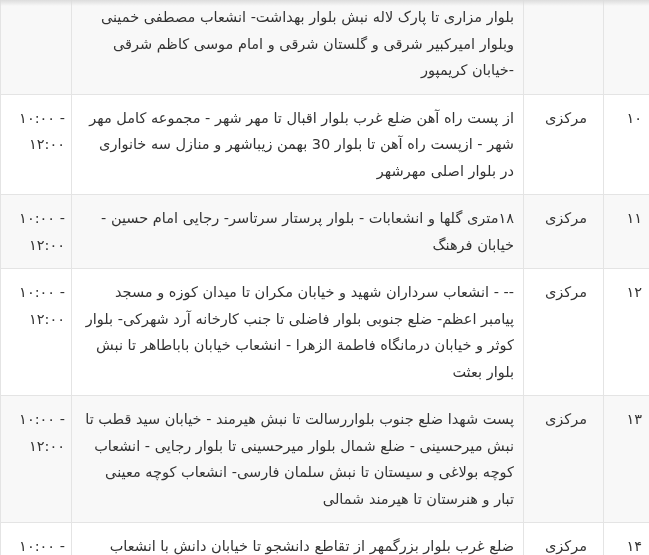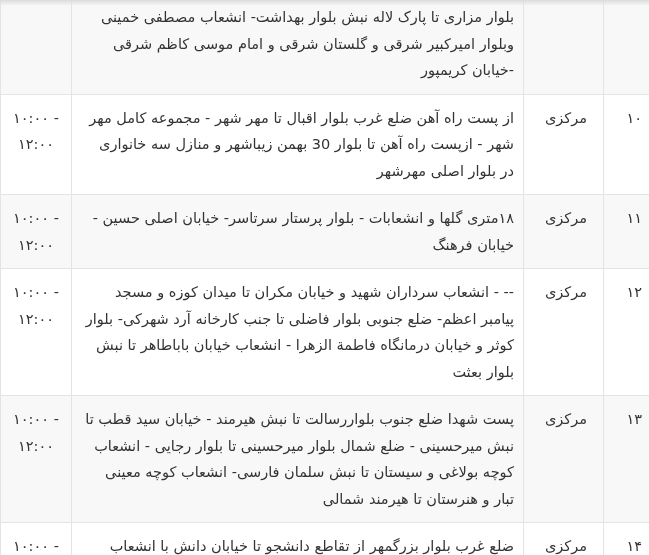--- a/index.html
+++ b/index.html
@@ -23,21 +23,21 @@
   td {
     border: 1px solid #e4e4e4; vertical-align: top;
     font-size: 14.5px; line-height: 26.5px;
     padding: 10px 9px 10px 9px;
   }
   tr.odd td { background: #f8f8f8; }
   tr.even td { background: #ffffff; }
   td.c-num { width: 29px; padding-right: 14px; }
   td.c-region { width: 54px; padding-right: 16px; }
   td.c-addr { width: 432px; padding-right: 9px; padding-left: 10px; }
-  td.c-time { width: 58px; text-align: center; direction: ltr; padding-left: 6px; padding-right: 6px; }
+  td.c-time { width: 58px; text-align: right; direction: ltr; padding-left: 6px; padding-right: 6px; }
   .time-line { display: block; white-space: nowrap; }
 </style>
 </head>
 <body>
 
 <div class="top-shade"></div>
 
 <div class="table-wrap">
   <table>
     <tbody>
@@ -55,21 +55,21 @@
         <td class="c-region">مرکزی</td>
         <td class="c-addr">از پست راه آهن ضلع غرب بلوار اقبال تا مهر شهر - مجموعه کامل مهر شهر - ازپست راه آهن تا بلوار 30 بهمن زیباشهر و منازل سه خانواری در بلوار اصلی مهرشهر</td>
         <td class="c-time">
           <span class="time-line">۱۰:۰۰ -</span>
           <span class="time-line">۱۲:۰۰</span>
         </td>
       </tr>
       <tr class="odd">
         <td class="c-num">۱۱</td>
         <td class="c-region">مرکزی</td>
-        <td class="c-addr">۱۸متری گلها و انشعابات - بلوار پرستار سرتاسر- خیابان اصلی حسین - خیابان فرهنگ</td>
+        <td class="c-addr">۱۸متری گلها و انشعابات - بلوار پرستار سرتاسر- رجایی امام حسین - خیابان فرهنگ</td>
         <td class="c-time">
           <span class="time-line">۱۰:۰۰ -</span>
           <span class="time-line">۱۲:۰۰</span>
         </td>
       </tr>
       <tr class="even">
         <td class="c-num">۱۲</td>
         <td class="c-region">مرکزی</td>
         <td class="c-addr">-- - انشعاب سرداران شهید و خیابان مکران تا میدان کوزه و مسجد پیامبر اعظم- ضلع جنوبی بلوار فاضلی تا جنب کارخانه آرد شهرکی- بلوار کوثر و خیابان درمانگاه فاطمة الزهرا - انشعاب خیابان باباطاهر تا نبش بلوار بعثت</td>
         <td class="c-time">

